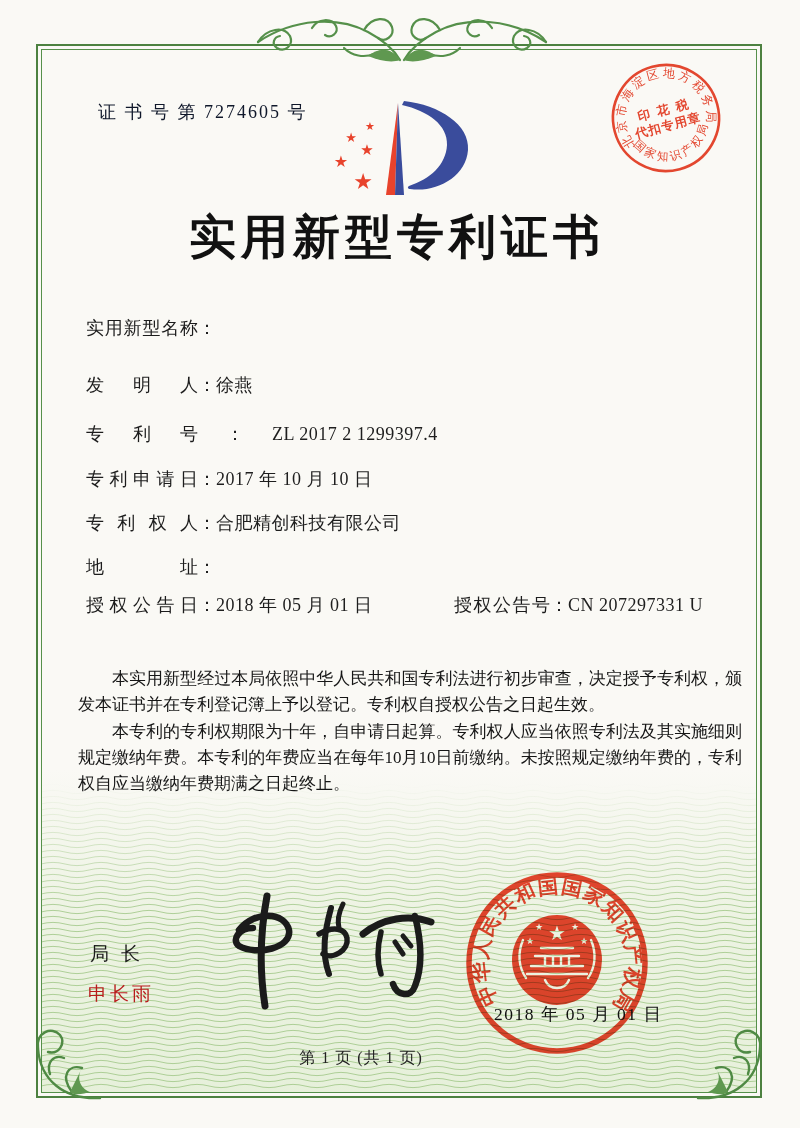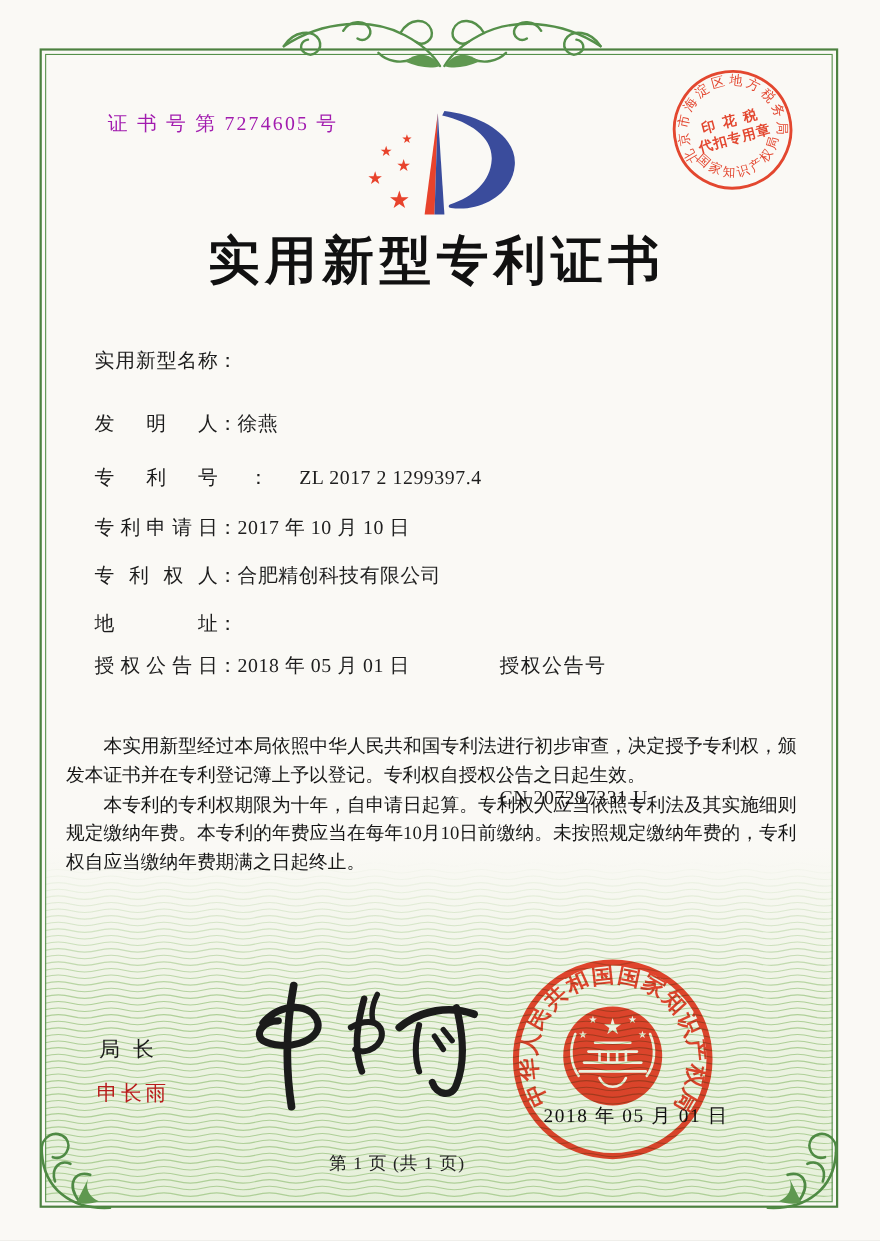--- a/index.html
+++ b/index.html
@@ -9,34 +9,34 @@
   
   .tint{left:41px;top:770px;width:716px;height:322px;z-index:1;
         background:linear-gradient(180deg,rgba(234,242,223,0) 0%,rgba(233,241,221,.75) 45%,rgba(230,240,218,.98) 100%);}
   .waves{left:41px;top:770px;z-index:2;}
   
   .frame{left:36px;top:44px;width:722px;height:1050px;border:2.5px solid #4c8140;z-index:3;}
   .frame-inner{position:absolute;inset:3px;border:1px solid #55904a;}
   .ornament{z-index:4;}
   
   .content{z-index:5;color:#1e1e1e;}
-  .certno{left:98px;top:100px;font-size:18px;letter-spacing:2px;z-index:5;color:#a21caf;text-align:right;}
+  .certno{left:98px;top:100px;font-size:18px;letter-spacing:2px;z-index:5;color:#0f172a;text-align:right;}
   .title{left:36px;top:206px;width:722px;text-align:center;font-size:47px;font-weight:700;
          letter-spacing:5px;z-index:5;color:#111;}
   .fields{left:86px;top:316px;width:648px;z-index:5;font-size:18px;line-height:1.35;}
   .frow{position:relative;display:flex;align-items:flex-start;}
   .flabel{display:inline-block;width:112px;text-align:justify;text-align-last:justify;flex:0 0 112px;color:#1c1c1c;}
   .colon{flex:0 0 16px;}
   .fvalue{flex:1;letter-spacing:.5px;}
   .mono{font-family:"Liberation Serif","DejaVu Serif",serif;}
   .m1{margin-bottom:33px;} .m2{margin-bottom:24px;} .m3{margin-bottom:21px;gap:28px;} .m4{margin-bottom:20px;}
   .grantrow{position:relative;margin-top:13px;}
-  .grant-right{position:absolute;left:368px;top:0;display:flex;flex-direction:column;}
+  .grant-right{position:absolute;left:368px;top:0;display:flex;}
   .grant-right .flabel{width:96px;flex-basis:96px;}
-  .paras{left:60px;top:666px;width:664px;z-index:5;font-size:17px;line-height:1.55;text-align:justify;color:#161616;}
+  .paras{left:78px;top:666px;width:664px;z-index:5;font-size:17px;line-height:1.55;text-align:justify;color:#161616;}
   .paras p{margin:0;text-indent:2em;}
   .officer-title{left:90px;top:941px;font-size:19px;letter-spacing:12px;z-index:7;color:#1a1a1a;}
   .officer-name{left:88px;top:981px;font-size:19px;letter-spacing:3px;z-index:7;color:#b91c1c;}
   .seal{left:462px;top:868px;z-index:6;mix-blend-mode:multiply;opacity:.95;}
   .seal-date{left:494px;top:1002px;font-size:17.5px;letter-spacing:1.5px;z-index:7;color:#101010;}
   .signature{left:205px;top:878px;z-index:6;}
   .taxstamp{left:604px;top:56px;z-index:6;mix-blend-mode:multiply;opacity:.92;}
   .footer{left:36px;top:1048px;width:650px;text-align:center;font-size:16px;z-index:5;color:#222;letter-spacing:1px;}
   .logo{left:322px;top:95px;z-index:5;}
 </style>

